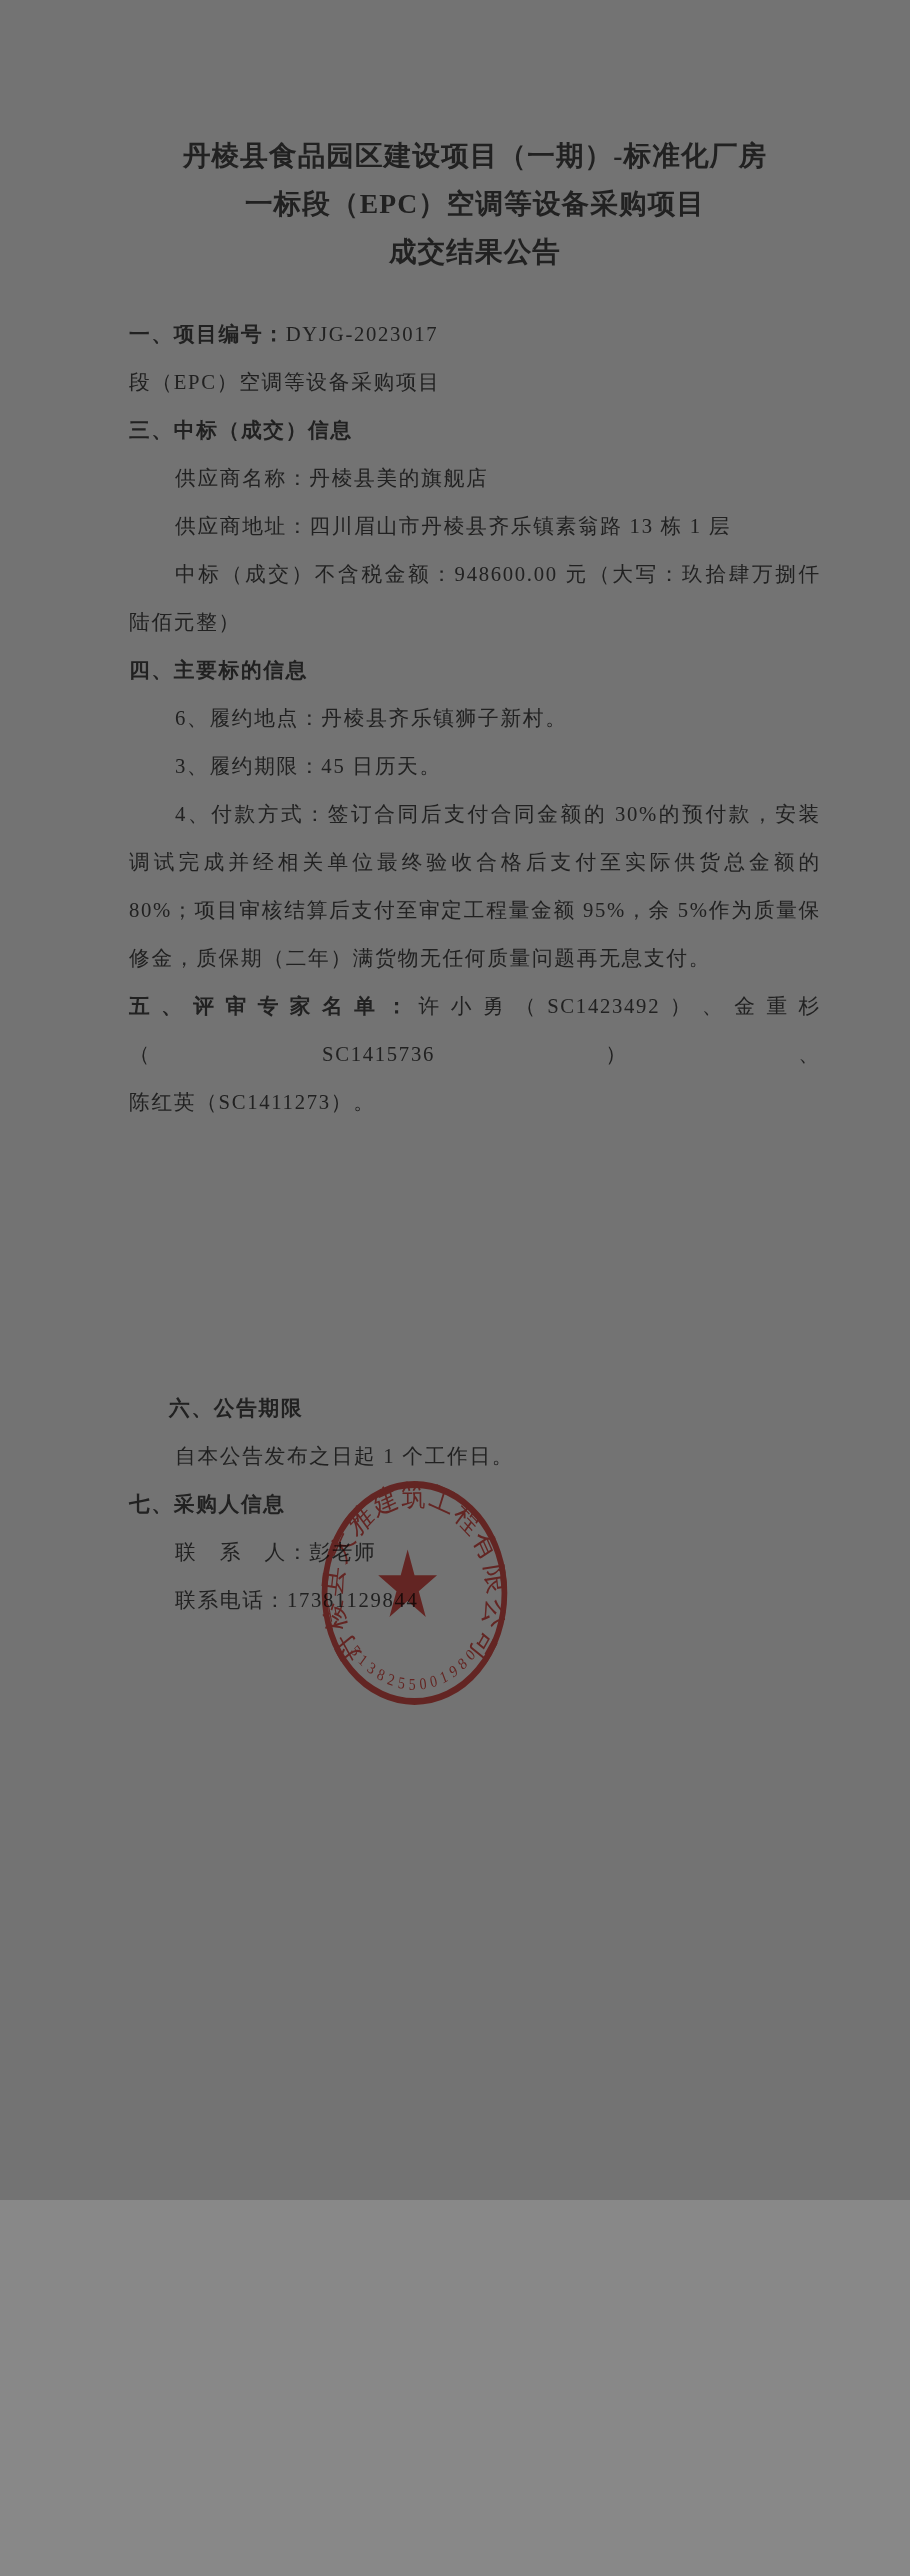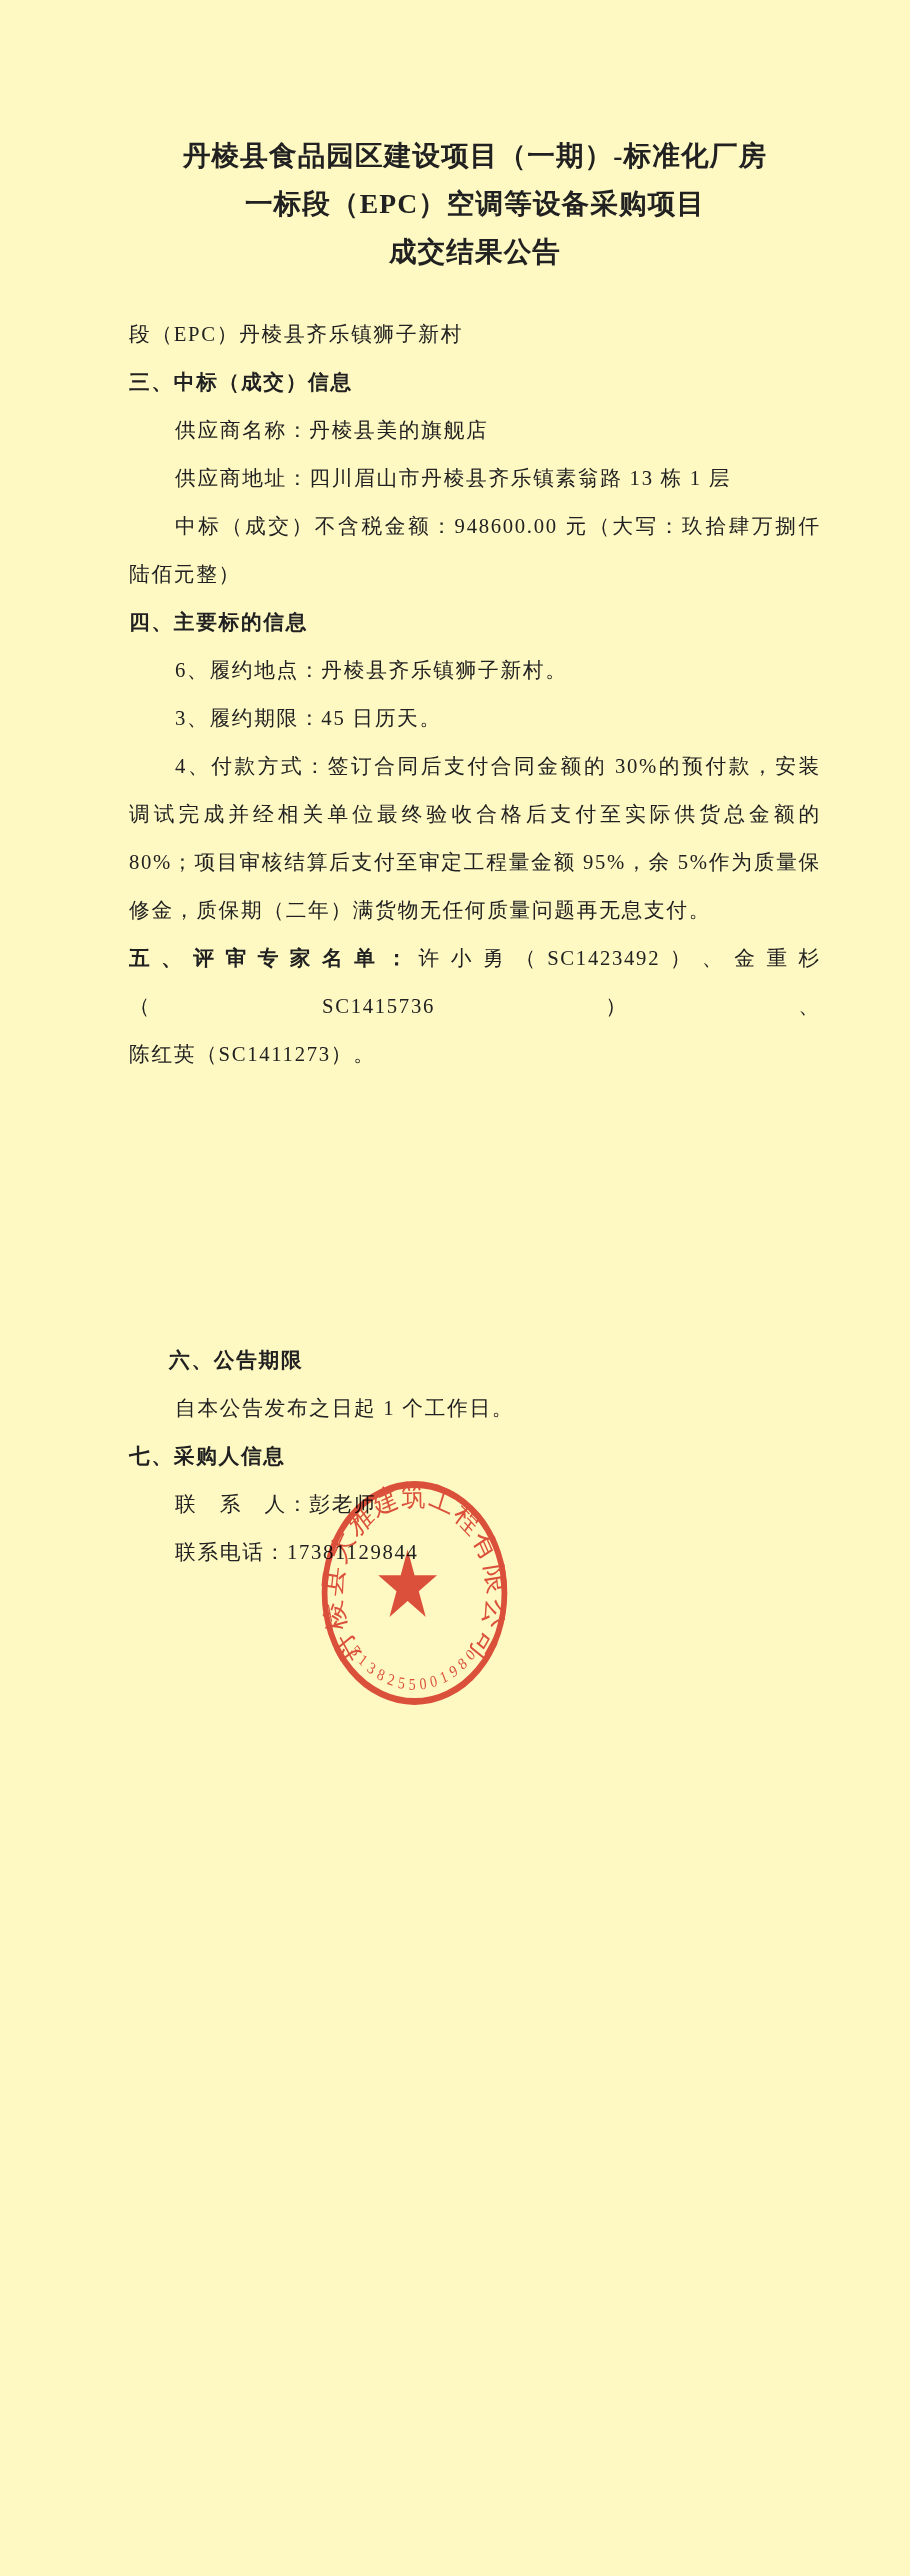--- a/index.html
+++ b/index.html
@@ -1,17 +1,17 @@
 <!DOCTYPE html>
 <html style="font-size:9.2px"><head>
 <meta charset="utf-8">
 <style>
   html,body{margin:0;padding:0;background:#888;}
   .page{
-    position:relative;width:911px;height:2576px;background:#fef9c3;
+    position:relative;width:911px;height:2200px;background:#737373;
     font-family:"Liberation Serif", serif;color:#212121;overflow:hidden;
     margin:0 auto;
   }
   .content{position:absolute;left:129px;top:132px;width:692px;}
   .title{font-size:27.6px;line-height:48px;font-weight:bold;text-align:center;letter-spacing:1.1px;}
   .doc-body{margin-top:34px;}
   .line{font-size:20.7px;line-height:48px;letter-spacing:1.7px;white-space:nowrap;}
   .line.fill{white-space:normal;text-align:justify;text-align-last:justify;}
   .lbl{font-family:"Liberation Sans", sans-serif;font-weight:700;}
   .val{font-family:"Liberation Serif", serif;font-weight:400;}
@@ -31,22 +31,23 @@
 <div class="page">
   <div class="content">
 
     <div class="title">
       <div>丹棱县食品园区建设项目（一期）-标准化厂房</div>
       <div>一标段（EPC）空调等设备采购项目</div>
       <div>成交结果公告</div>
     </div>
 
     <div class="doc-body">
+      <div class="line"><span class="lbl">一、项目编号：</span><span class="val">DYJG-2023017</span></div>
 
-      <div class="line val">段（EPC）丹棱县齐乐镇狮子新村</div>
+      <div class="line val">段（EPC）空调等设备采购项目</div>
 
       <div class="line"><span class="lbl">三、中标（成交）信息</span></div>
       <div class="line val ind">供应商名称：丹棱县美的旗舰店</div>
       <div class="line val ind">供应商地址：四川眉山市丹棱县齐乐镇素翁路 13 栋 1 层</div>
       <div class="line val ind fill">中标（成交）不含税金额：948600.00 元（大写：玖拾肆万捌仟</div>
       <div class="line val">陆佰元整）</div>
 
       <div class="line"><span class="lbl">四、主要标的信息</span></div>
       <div class="line val ind">6、履约地点：丹棱县齐乐镇狮子新村。</div>
       <div class="line val ind">3、履约期限：45 日历天。</div>

